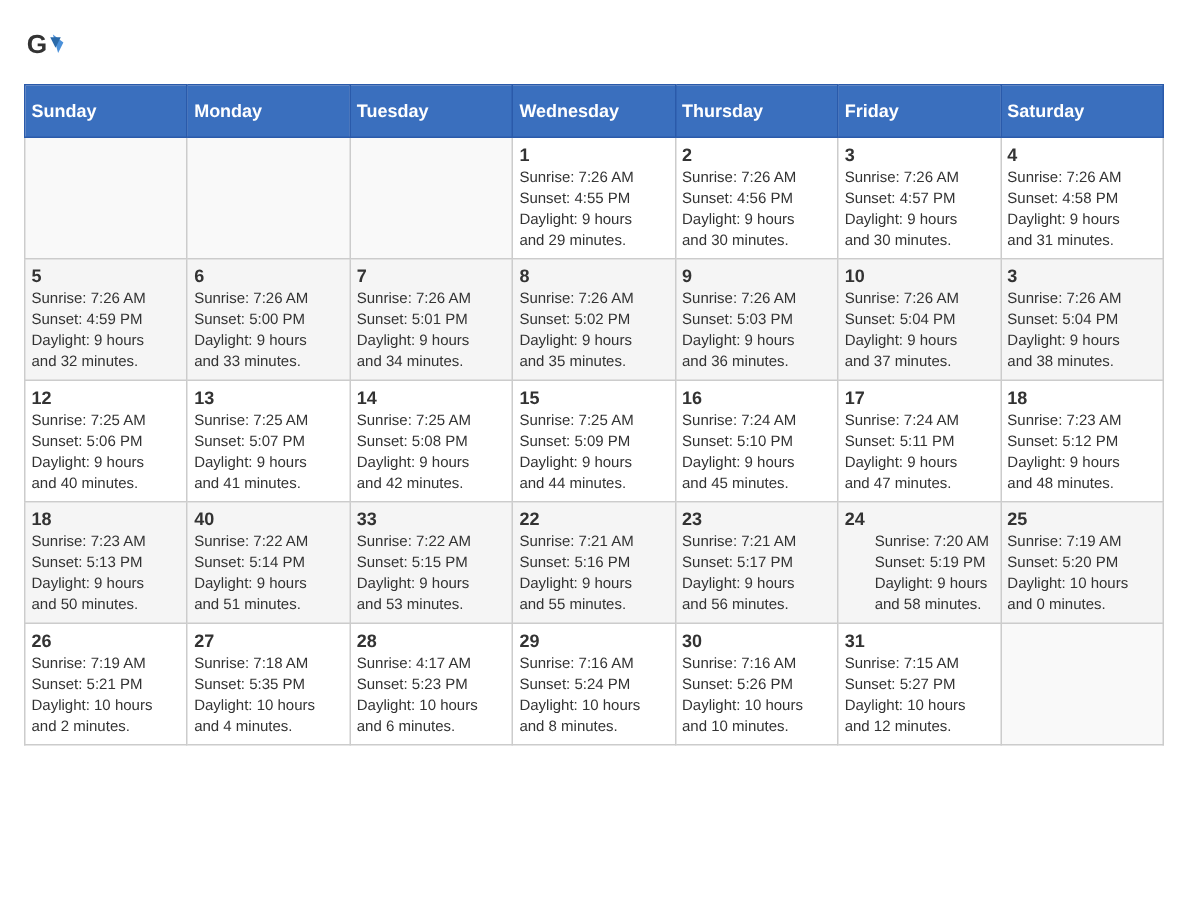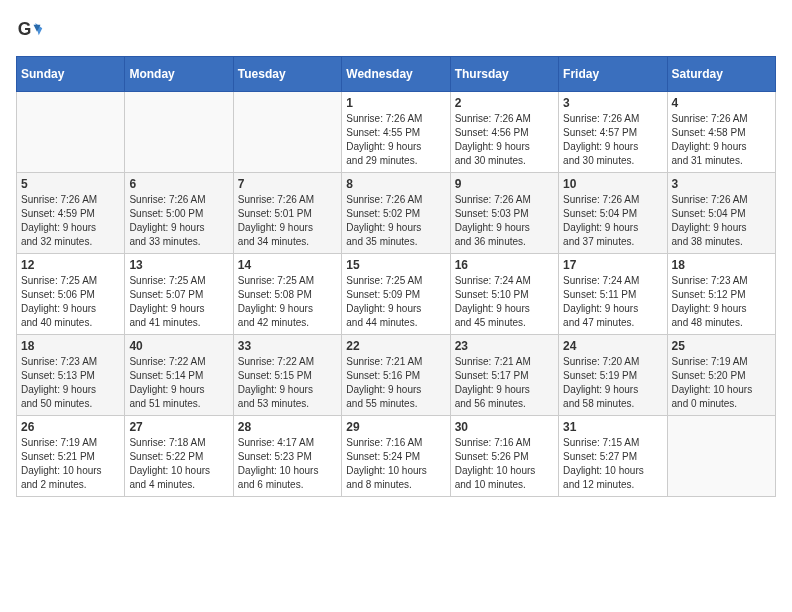--- a/index.html
+++ b/index.html
@@ -289,21 +289,21 @@
         </td>
         <td>
           <span class="day-number">23</span>
           <div class="day-info" style="white-space: pre-line;">Sunrise: 7:21 AM
 Sunset: 5:17 PM
 Daylight: 9 hours
 and 56 minutes.</div>
         </td>
         <td>
           <span class="day-number">24</span>
-          <div class="day-info" style="white-space: pre-line;">Sunrise: 7:20 AM
+          <div class="day-info" style="white-space: pre-line; margin-left: 20px;">Sunrise: 7:20 AM
 Sunset: 5:19 PM
 Daylight: 9 hours
 and 58 minutes.</div>
         </td>
         <td>
           <span class="day-number">25</span>
           <div class="day-info" style="white-space: pre-line;">Sunrise: 7:19 AM
 Sunset: 5:20 PM
 Daylight: 10 hours
 and 0 minutes.</div>
@@ -313,21 +313,21 @@
         <td>
           <span class="day-number">26</span>
           <div class="day-info" style="white-space: pre-line;">Sunrise: 7:19 AM
 Sunset: 5:21 PM
 Daylight: 10 hours
 and 2 minutes.</div>
         </td>
         <td>
           <span class="day-number">27</span>
           <div class="day-info" style="white-space: pre-line;">Sunrise: 7:18 AM
-Sunset: 5:22 PM
+Sunset: 5:35 PM
 Daylight: 10 hours
 and 4 minutes.</div>
         </td>
         <td>
           <span class="day-number">28</span>
           <div class="day-info" style="white-space: pre-line;">Sunrise: 4:17 AM
 Sunset: 5:23 PM
 Daylight: 10 hours
 and 6 minutes.</div>
         </td>

